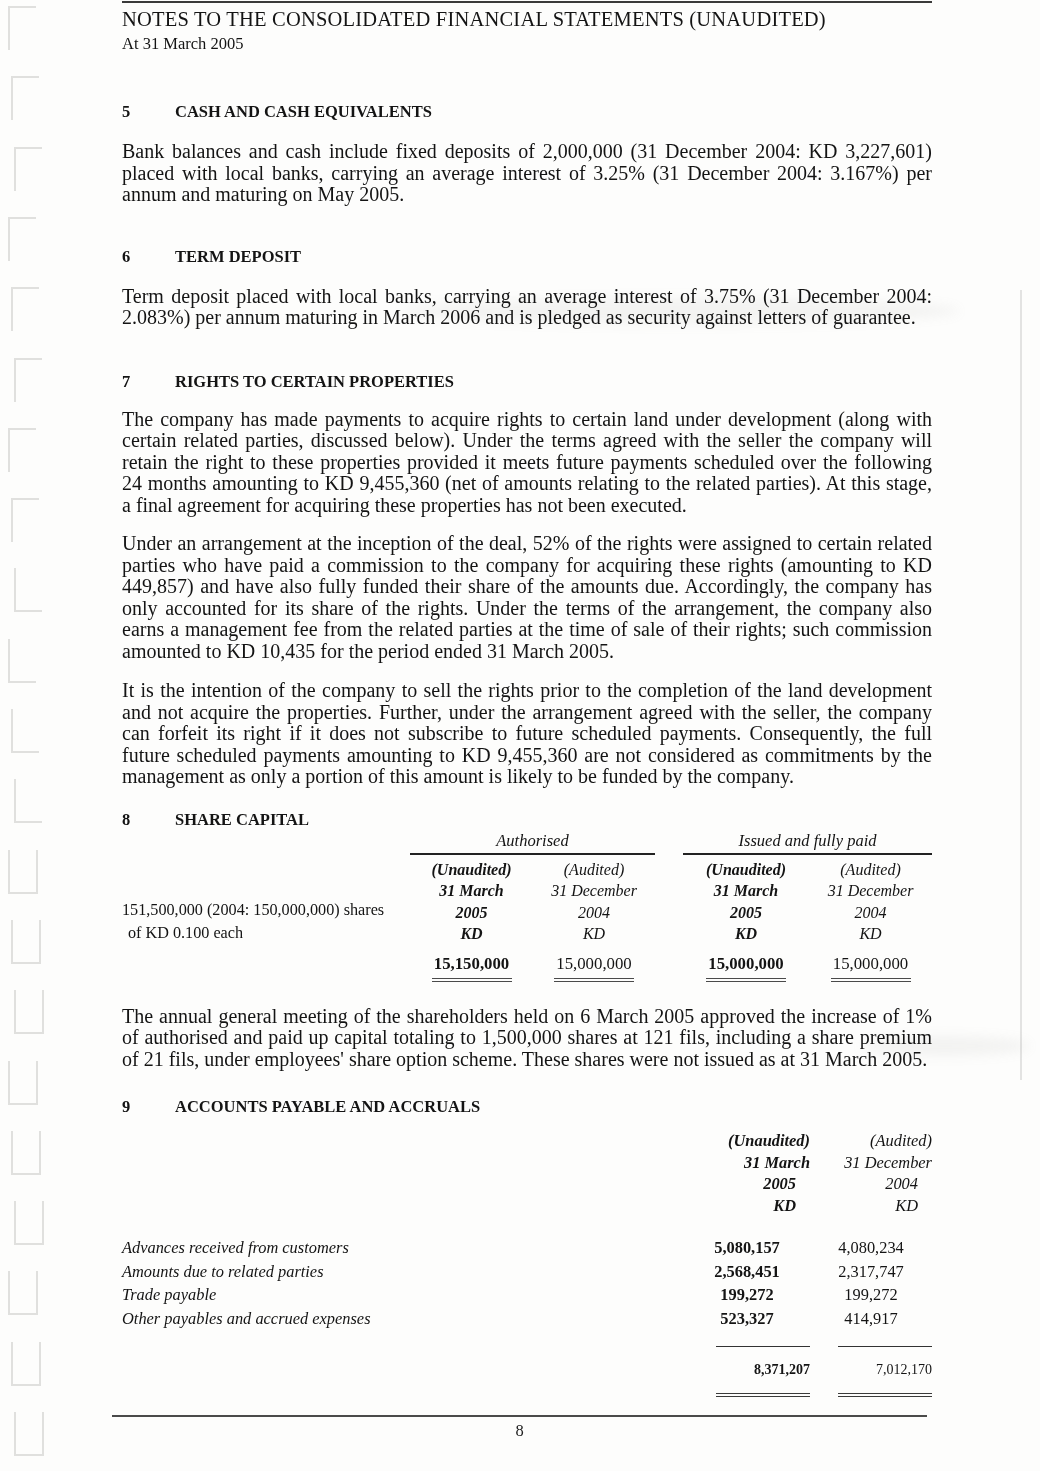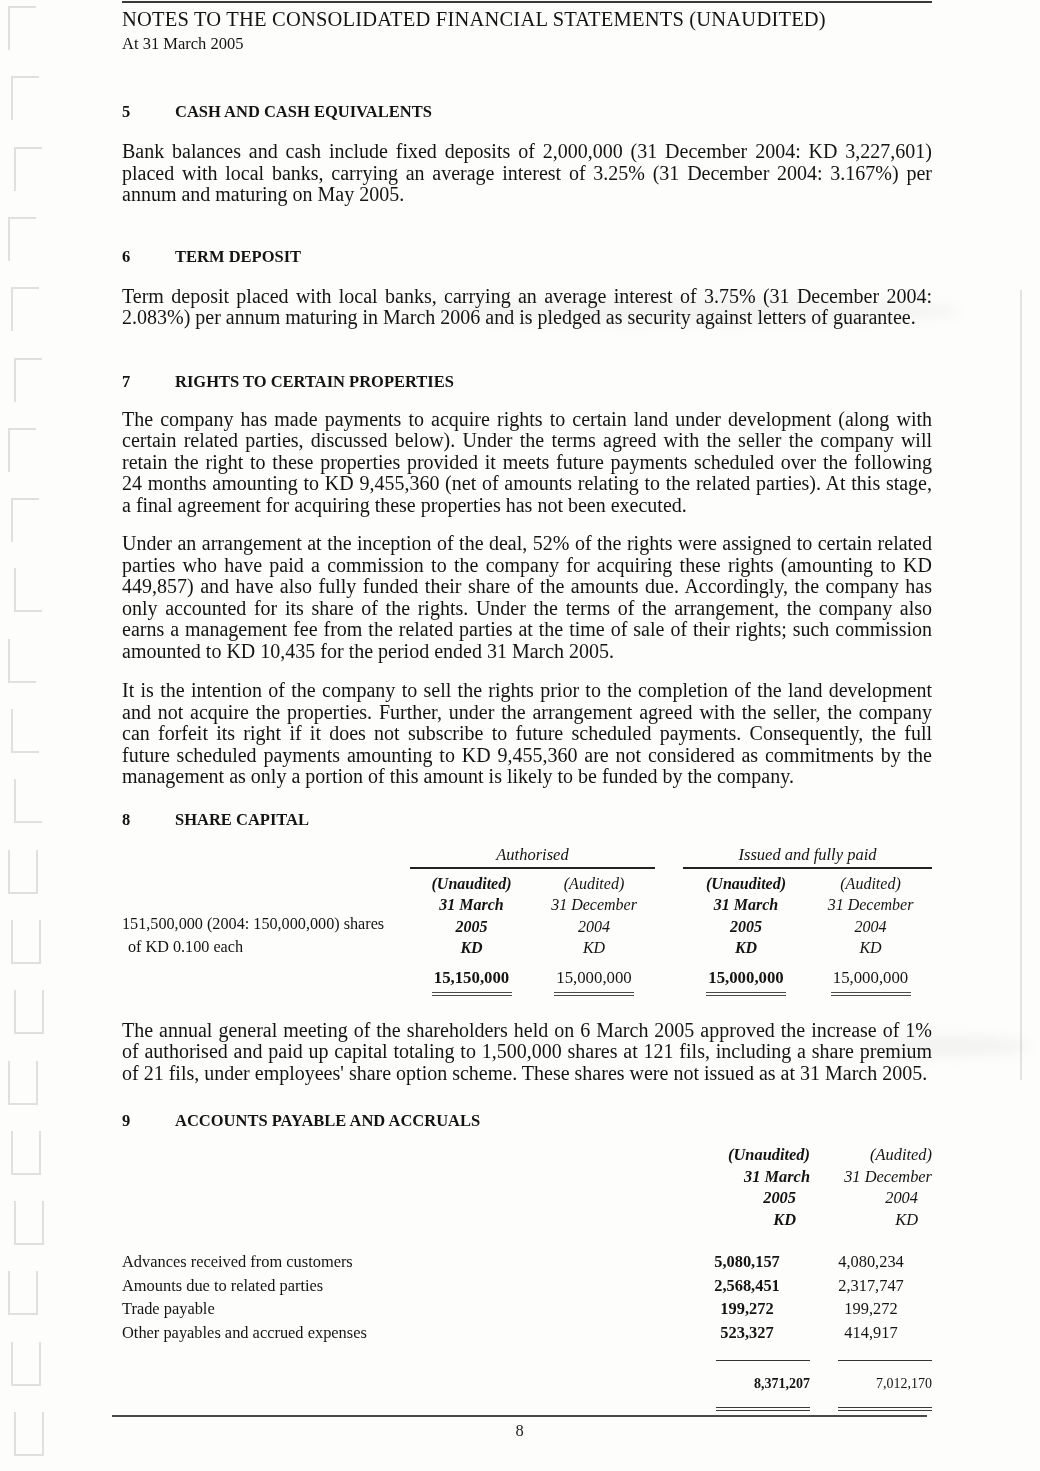--- a/index.html
+++ b/index.html
@@ -22,21 +22,21 @@
   .doc-title { font-size:20.5px; line-height:26px; margin-top:3px; letter-spacing:0.2px; }
   .doc-date { font-size:16.5px; line-height:20px; margin-top:2px; }
   
   .sec-head { display:flex; font-weight:bold; font-size:16.5px; line-height:22px; }
   .sec-num { width:53px; flex:0 0 53px; }
   .para {
     font-size:20px; line-height:21.5px; text-align:justify; margin:0;
   }
   .mt47{margin-top:47px}.mt40{margin-top:40px}.mt42{margin-top:42px}
   .mt16{margin-top:16px}.mt17{margin-top:17px}.mt18{margin-top:18px}.mt21{margin-top:21px}
-  .mt24{margin-top:24px}.mt26{margin-top:26px}.mt14{margin-top:14px}.mt12{margin-top:12px}
+  .mt24{margin-top:24px}.mt26{margin-top:26px}.mt14{}.mt12{margin-top:12px}
   
   .sc-table {
     display:grid;
     grid-template-columns:288px 123px 122px 28px 126px 123px;
     font-size:16px;
   }
   .sc-group {
     text-align:center; font-style:italic; font-size:16.5px;
     border-bottom:2px solid #222; padding-bottom:2px;
   }
@@ -48,21 +48,21 @@
   .sc-label { grid-column:1; align-self:end; font-size:16.2px; line-height:23px; font-style:normal; }
   .sc-label .l2 { padding-left:6px; }
   .sc-val { text-align:center; padding-top:9px; font-size:16.8px; }
   .sc-val span { display:inline-block; border-bottom:4px double #4a4a4a; padding:0 2px 4px 2px; min-width:76px; }
   
   .pay-table { display:grid; grid-template-columns:1fr 126px 122px; font-size:16.4px; }
   .pay-head { text-align:right; font-style:italic; line-height:21.5px; }
   .pay-head div { white-space:nowrap; }
   .pay-head .ctr { padding-right:14px; }
   .pay-spacer { grid-column:1/4; height:20px; }
-  .pay-label { line-height:23.5px; }
+  .pay-label { line-height:23.5px;font-style:italic; }
   .pay-num { text-align:center; line-height:23.5px; }
   .pay-bold { font-weight:bold; }
   .rule-cell { text-align:right; padding-top:3px; }
   .rule-cell i { display:inline-block; width:94px; border-top:1.6px solid #333; height:1px; }
   .pay-total { text-align:right; padding-top:9px; font-size:14px; }
   .dbl-cell { text-align:right; padding-top:4px; }
   .dbl-cell i { display:inline-block; width:94px; border-bottom:4px double #3a3a3a; height:1px; }
   
   .footer-rule { position:absolute; left:112px; top:1415px; width:815px; height:2px; background:#4a4a4a; }
   .page-num { position:absolute; left:112px; top:1421px; width:815px; text-align:center; font-size:16.5px; color:#222; }

